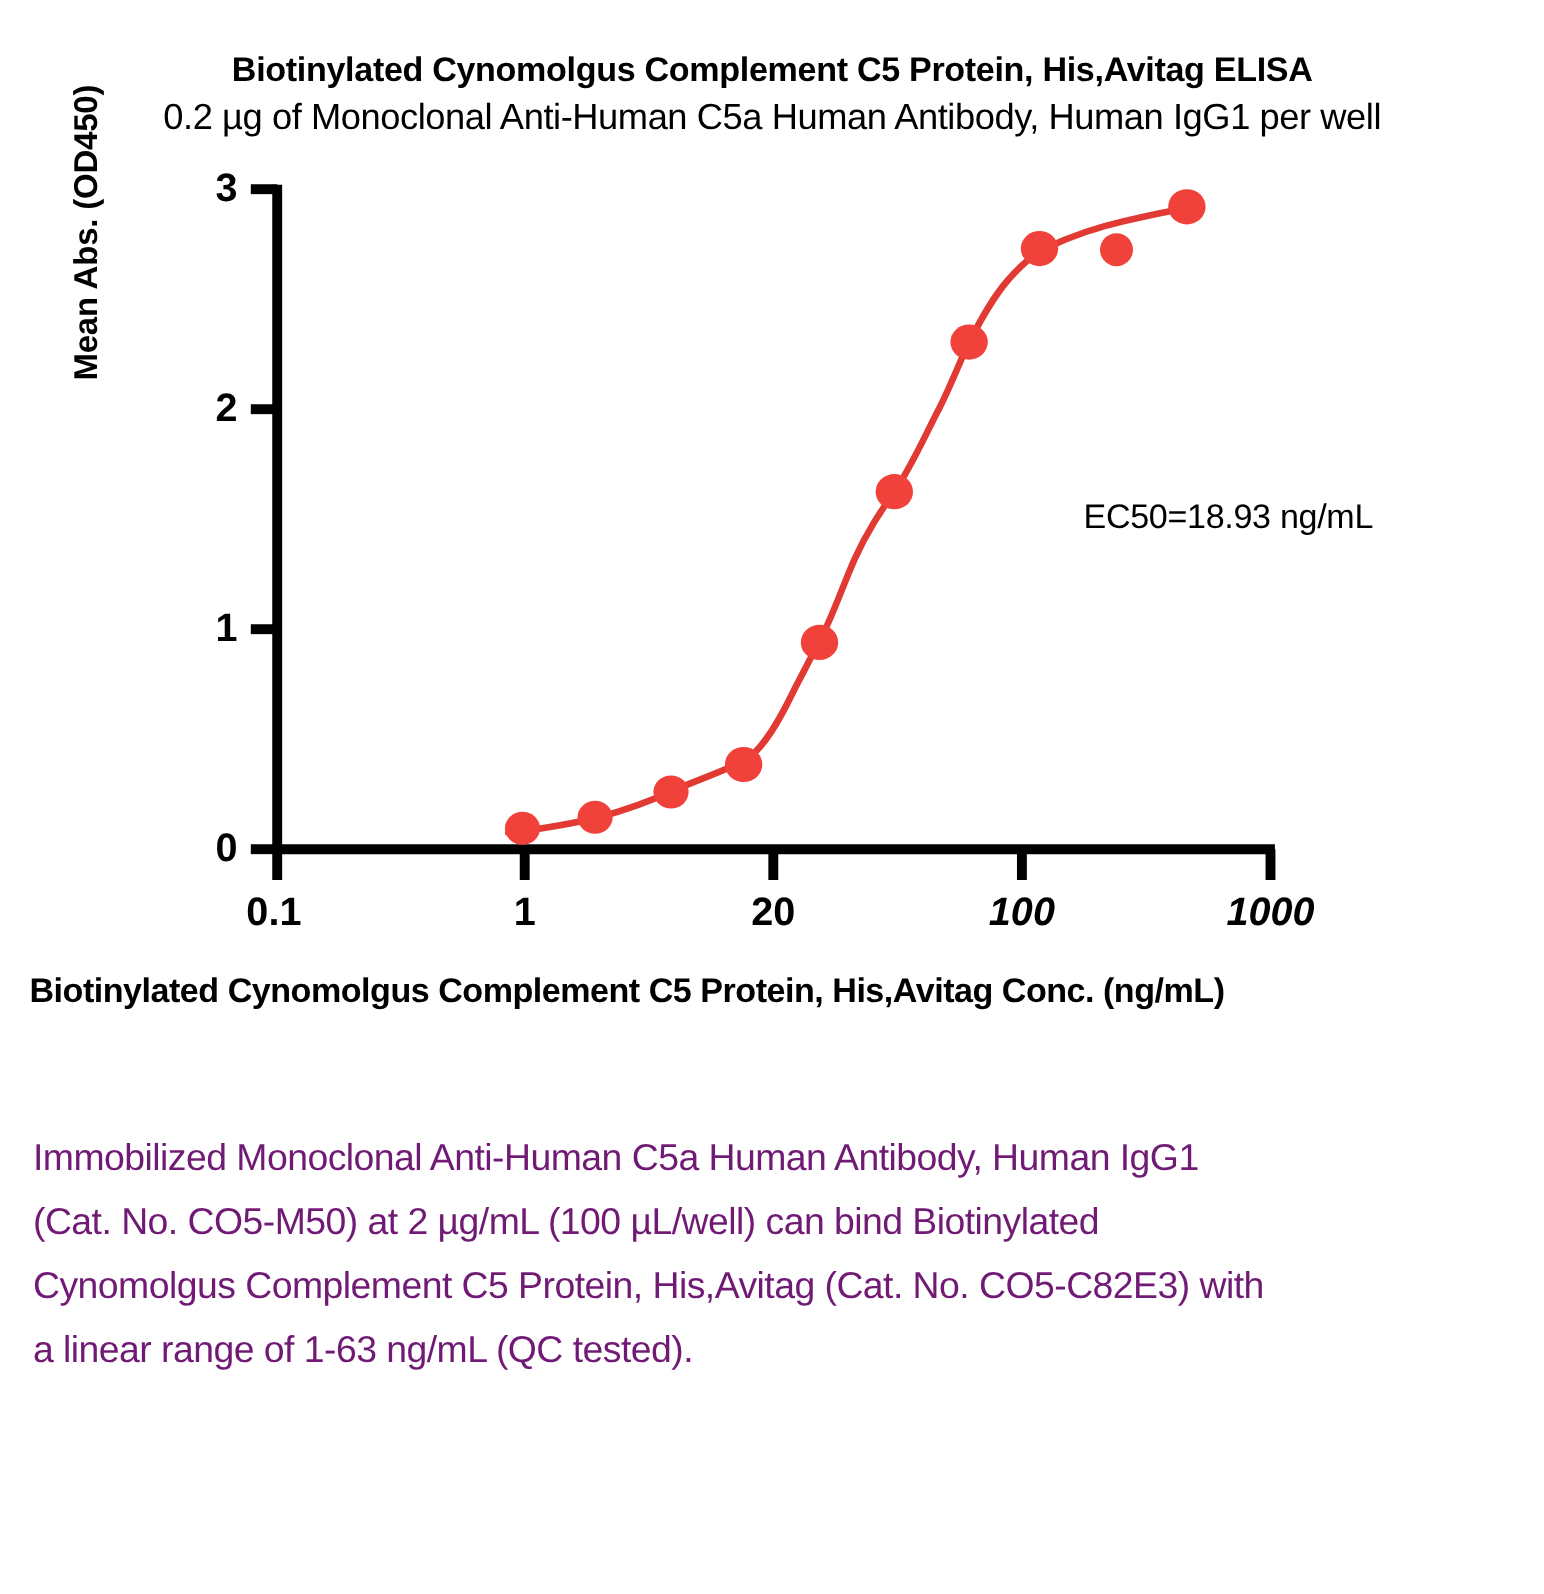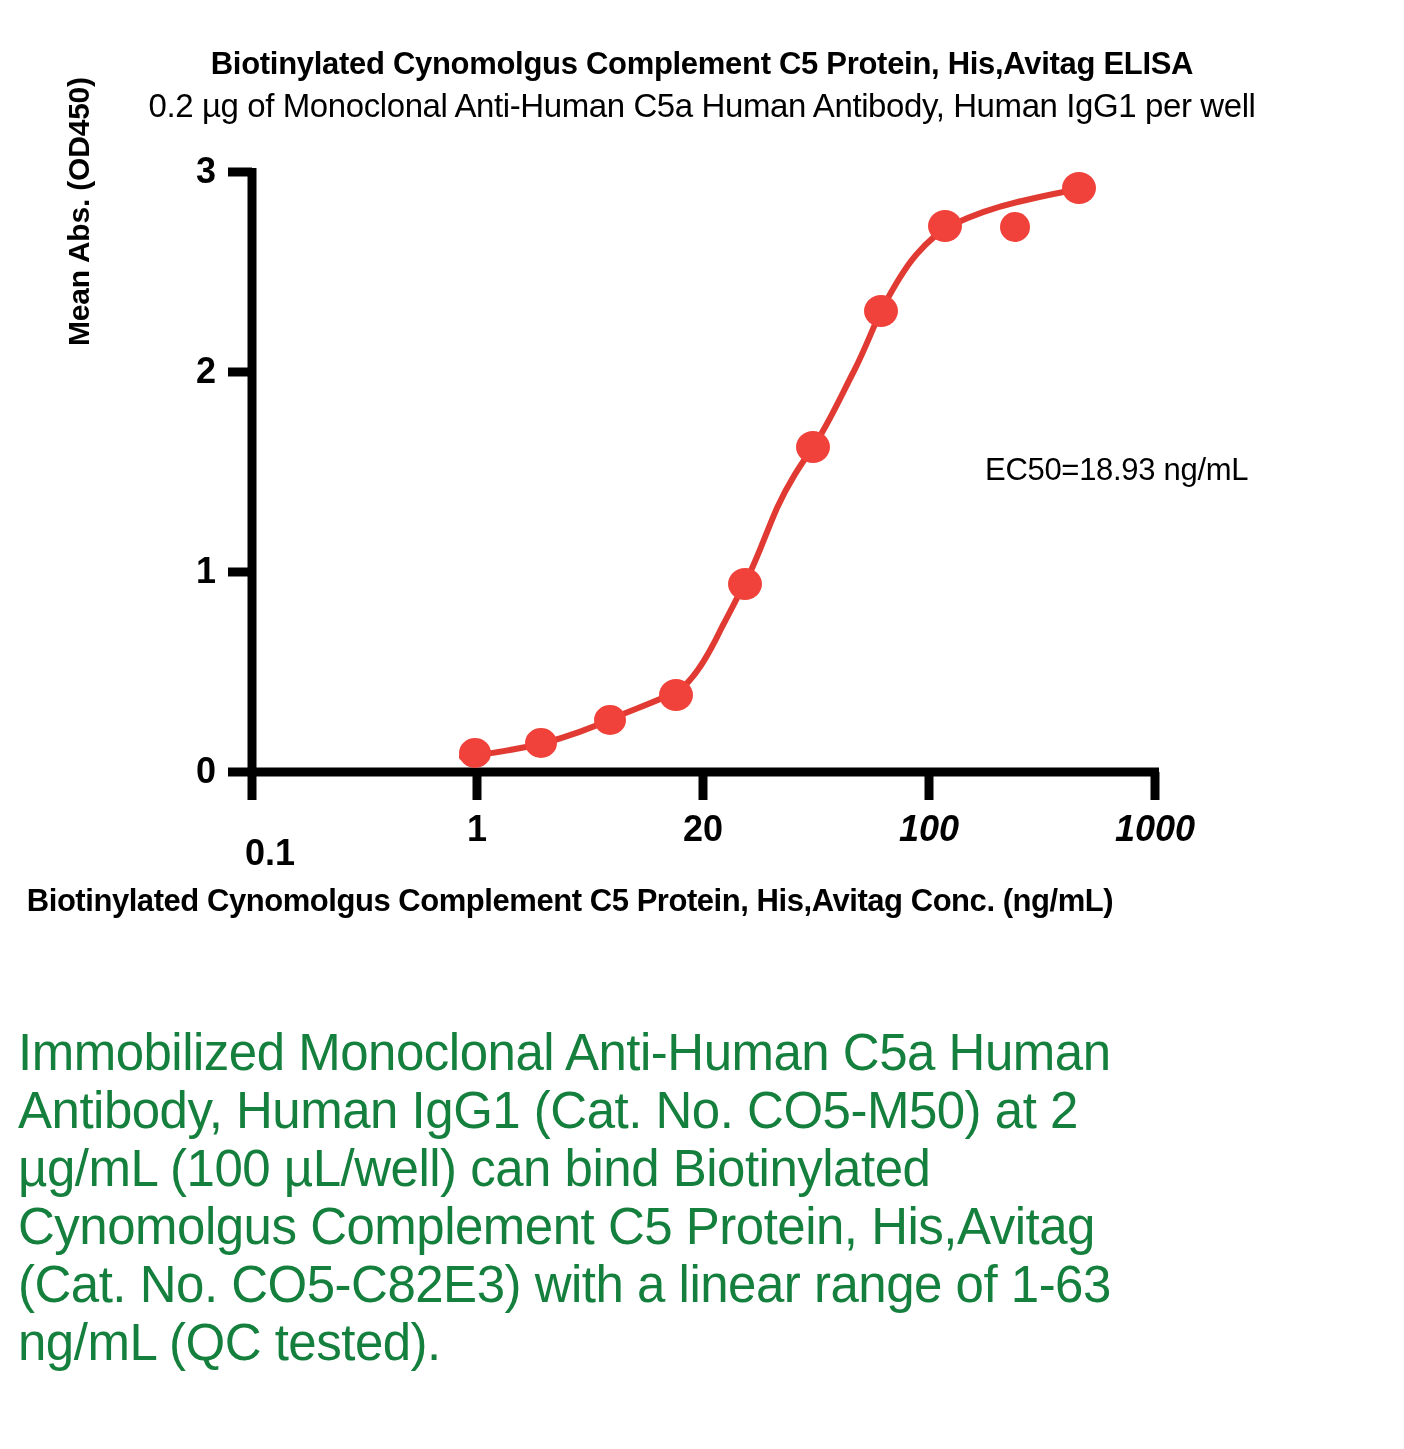--- a/index.html
+++ b/index.html
@@ -107,29 +107,29 @@
     font-family: "Liberation Sans", sans-serif;
     font-weight: bold;
     font-size: 31px;
     letter-spacing: -0.45px;
     white-space: nowrap;
   }
 
   
   .caption {
     position: absolute;
-    left: 18px;
+    left: 30px;
     top: 1024px;
     width: 1120px;
     font-family: "Liberation Sans", sans-serif;
     font-weight: normal;
-    font-size: 51px;
+    font-size: 34px;
     line-height: 58px;
     letter-spacing: -0.5px;
-    color: #15803d;
+    color: #701a75;
     white-space: pre-line;
   }
 </style>
 </head>
 <body>
 
 <div class="title-block">
   <div class="title-main">Biotinylated Cynomolgus Complement C5 Protein, His,Avitag ELISA</div>
   <div class="title-sub">0.2 µg of Monoclonal Anti-Human C5a Human Antibody, Human IgG1 per well</div>
 </div>
@@ -186,21 +186,21 @@
     </g>
   </svg>
 
   <div class="ylabel">Mean Abs. (OD450)</div>
 
   <div class="tick-label-y" style="left:168px; top:150px;">3</div>
   <div class="tick-label-y" style="left:168px; top:350px;">2</div>
   <div class="tick-label-y" style="left:168px; top:550px;">1</div>
   <div class="tick-label-y" style="left:168px; top:750px;">0</div>
 
-  <div class="tick-label-x" style="left:195px;  top:808px;margin-top:24px;">0.1</div>
+  <div class="tick-label-x" style="left:174px;  top:808px;">0.1</div>
   <div class="tick-label-x" style="left:402px;  top:808px;">1</div>
   <div class="tick-label-x" style="left:628px;  top:808px;">20</div>
   <div class="tick-label-x" style="left:854px;  top:808px;font-style:italic;">100</div>
   <div class="tick-label-x" style="left:1080px; top:808px;font-style:italic;">1000</div>
 
   <div class="ec50">EC50=18.93 ng/mL</div>
 
   <div class="xlabel">Biotinylated Cynomolgus Complement C5 Protein, His,Avitag Conc. (ng/mL)</div>
 </div>
 

